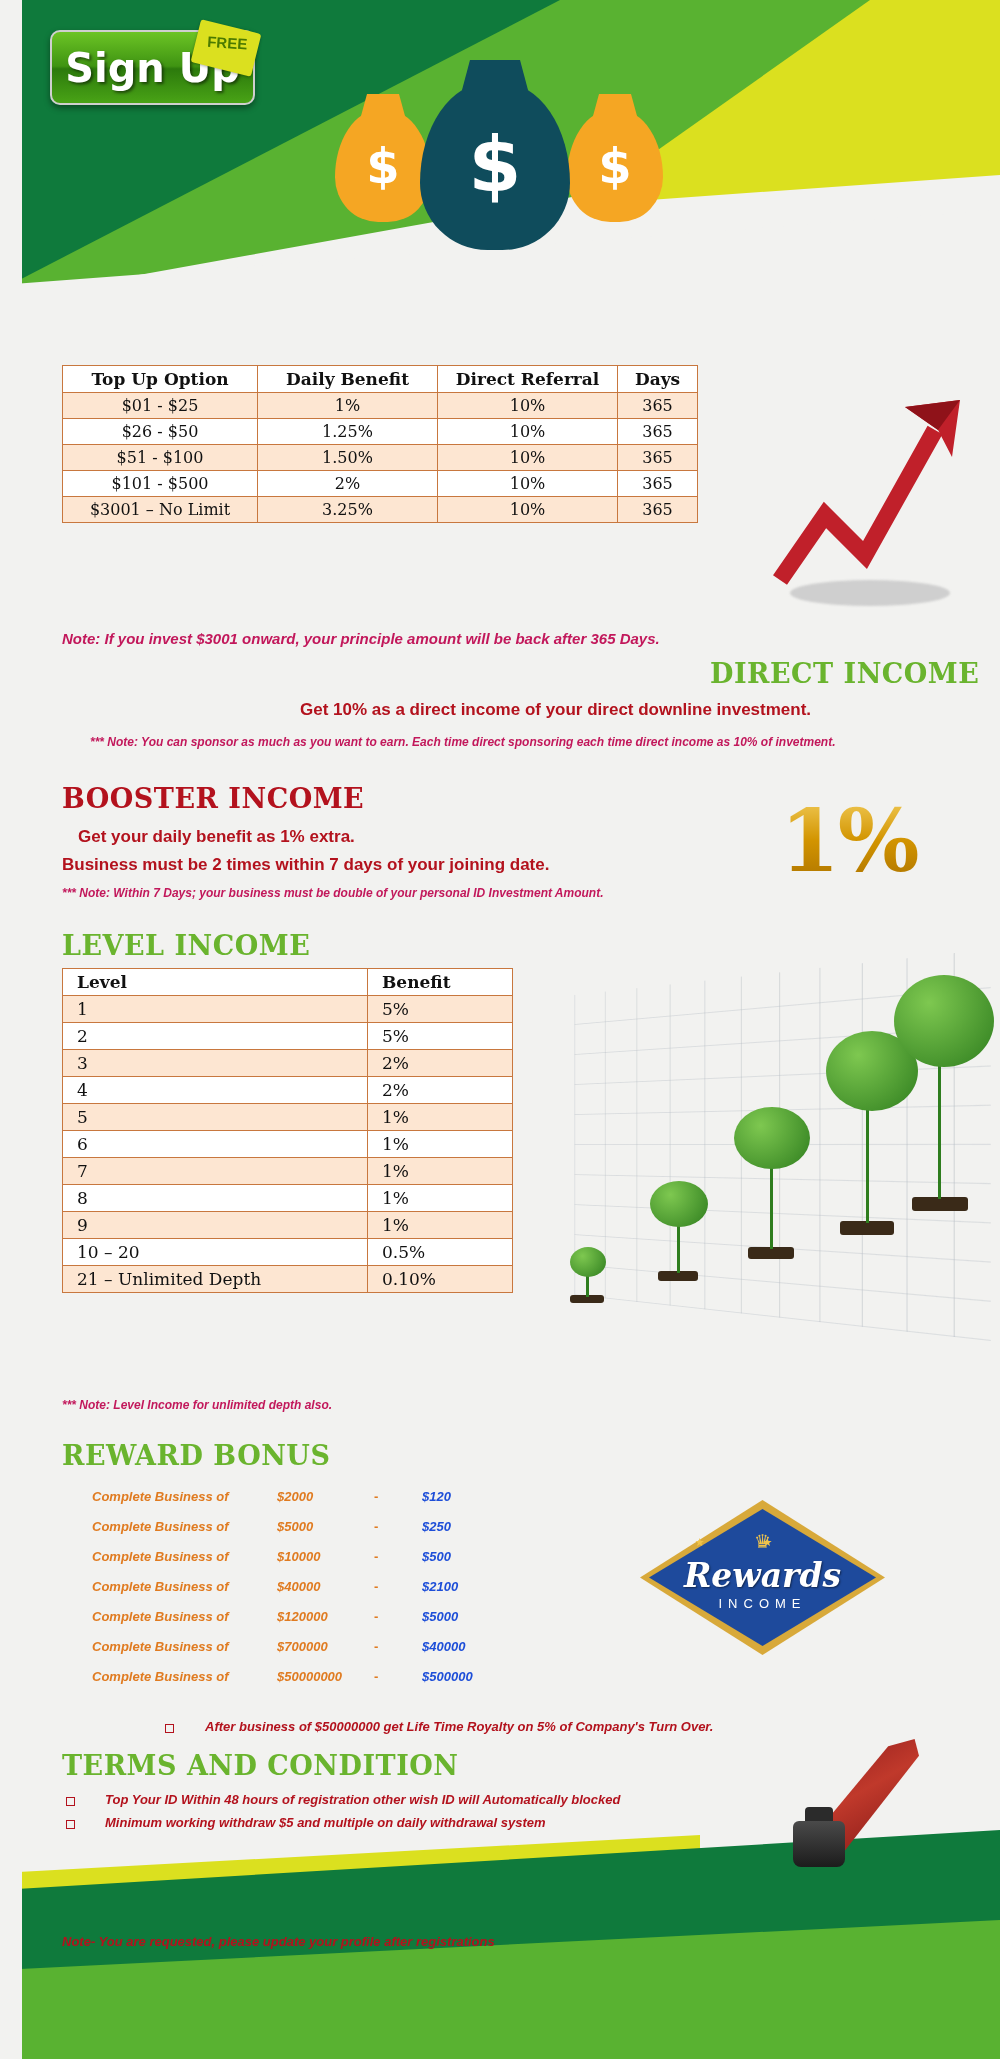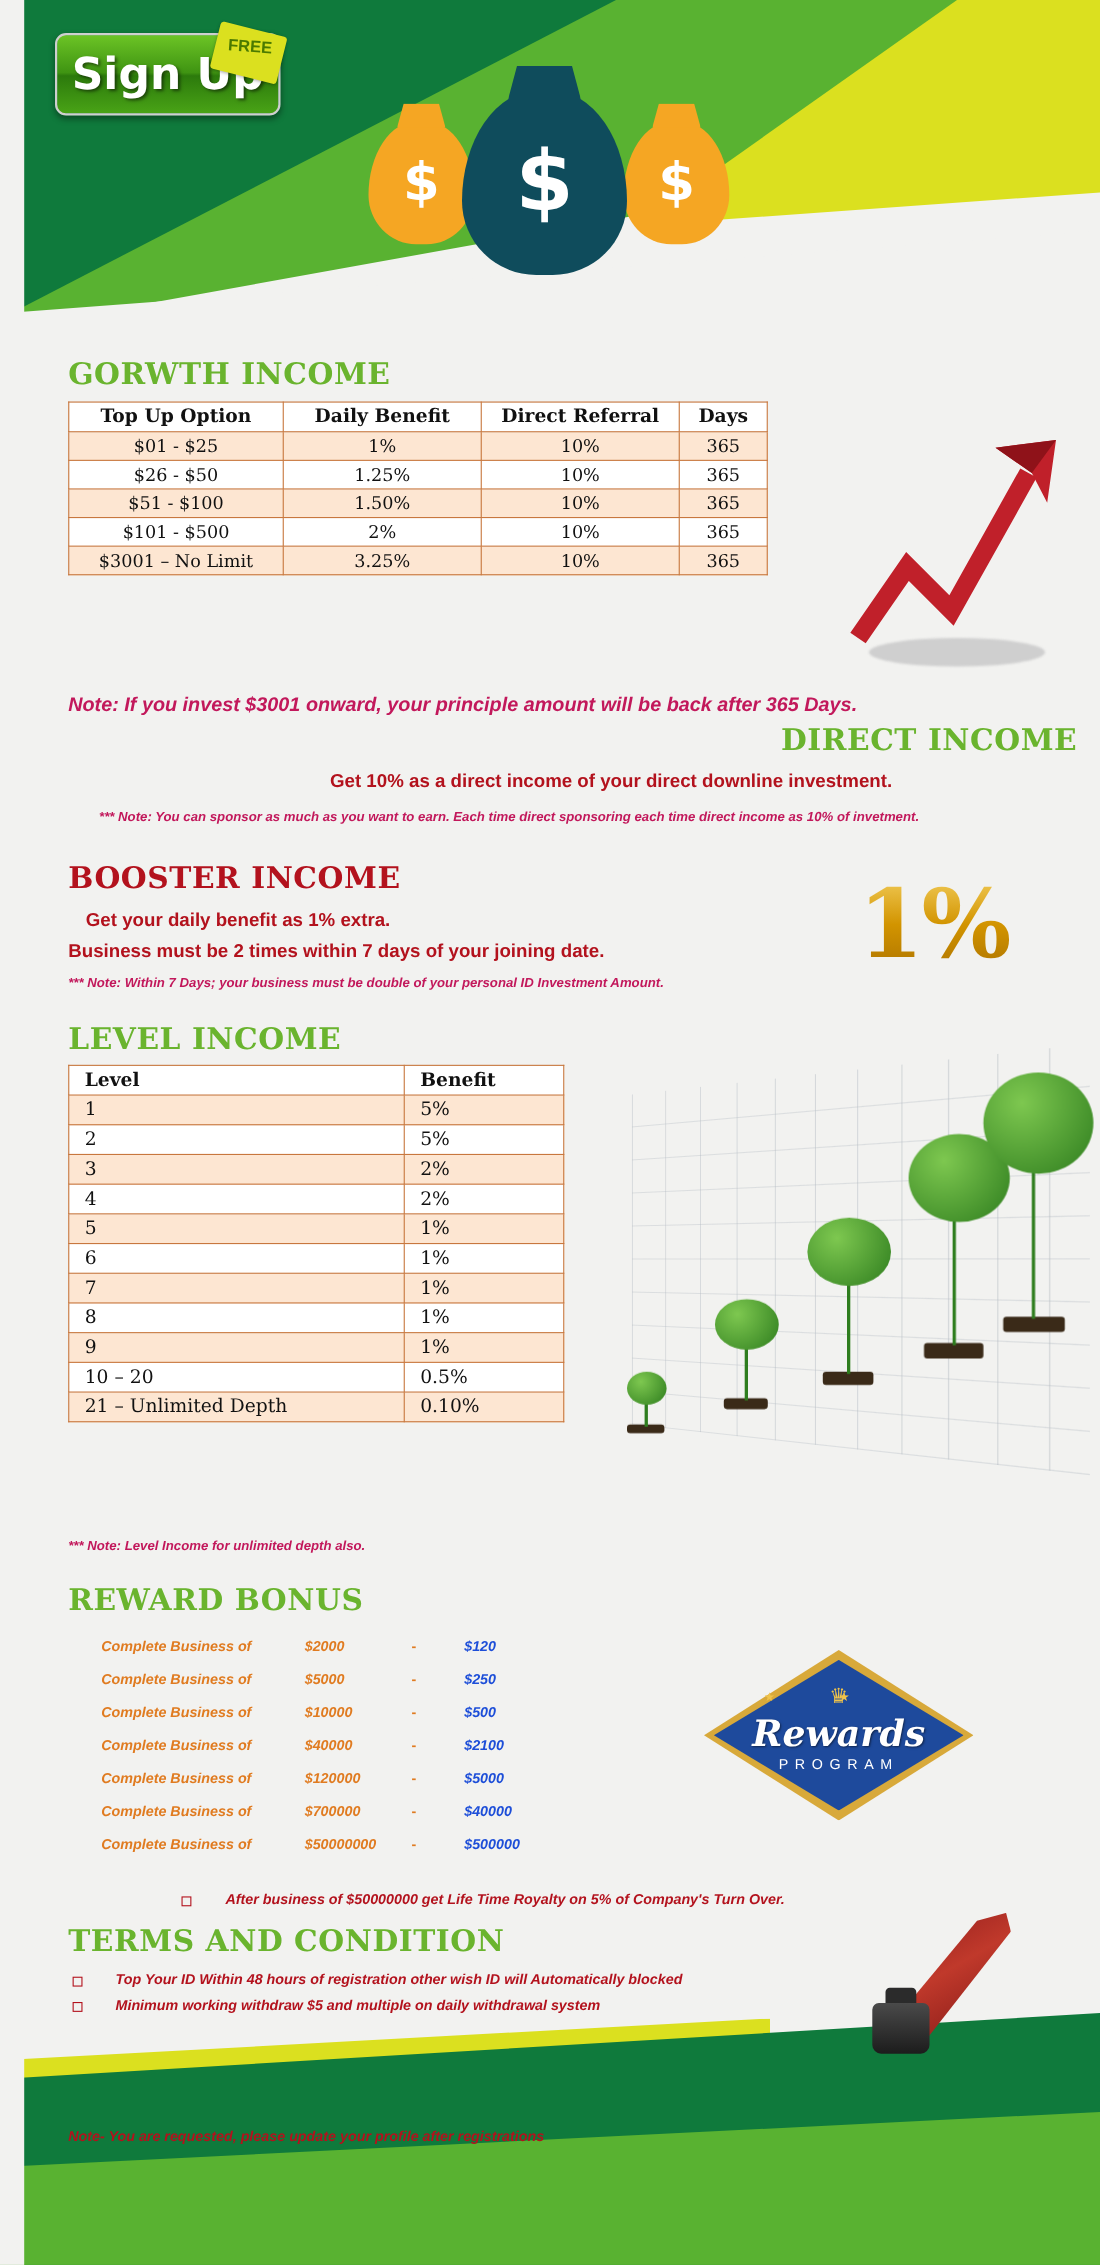--- a/index.html
+++ b/index.html
@@ -154,21 +154,21 @@
   #level-table th, #level-table td { text-align:left; padding-left:14px; font-size:17px; }
   #level-table th:nth-child(1), #level-table td:nth-child(1) { width:305px; }
   #level-table th:nth-child(2), #level-table td:nth-child(2) { width:145px; }
 
   
   .note {
     position:absolute;
     color:#c2185b;
     font-style:italic;
     font-weight:bold;
-    font-size:18px;
+    font-size:15px;
     font-family:"Liberation Sans", sans-serif;
     white-space:nowrap;
   }
   .note.small { font-size:12px; }
   .red-line {
     position:absolute;
     color:#b3121d;
     font-weight:bold;
     font-size:17px;
     font-family:"Liberation Sans", sans-serif;
@@ -327,21 +327,20 @@
       <div class="body"></div>
       <div class="dollar">$</div>
     </div>
     <div class="bag" id="bag-mid">
       <div class="neck"></div>
       <div class="body"></div>
       <div class="dollar">$</div>
     </div>
   </div>
 
-  <div class="sec-head" style="left:62px; top:325px;">GORWTH INCOME</div>
 
   <table class="grid" id="growth-table">
     <thead>
       <tr>
         <th>Top Up Option</th>
         <th>Daily Benefit</th>
         <th>Direct Referral</th>
         <th>Days</th>
       </tr>
     </thead>
@@ -529,21 +528,21 @@
 
   <div class="bullet-box" style="left:165px; top:1724px;"></div>
   <div class="tc-line" style="left:205px; top:1719px;">After business of $50000000 get Life Time Royalty on 5% of Company's Turn Over.</div>
 
   <div class="rewards">
     <div class="diamond-outer"></div>
     <div class="diamond-inner"></div>
     <div class="crown">♛</div>
     <div class="stars">★★</div>
     <div class="rewards-title">Rewards</div>
-    <div class="rewards-sub">PROGRAM</div>
+    <div class="rewards-sub">INCOME</div>
   </div>
 
   <div class="sec-head" style="left:62px; top:1750px;">TERMS AND CONDITION</div>
 
   <div class="bullet-box" style="left:66px; top:1797px;"></div>
   <div class="tc-line" style="left:105px; top:1792px;">Top Your ID Within 48 hours of registration other wish ID will Automatically blocked</div>
 
   <div class="bullet-box" style="left:66px; top:1820px;"></div>
   <div class="tc-line" style="left:105px; top:1815px;">Minimum working withdraw $5 and multiple on daily withdrawal system</div>
 

